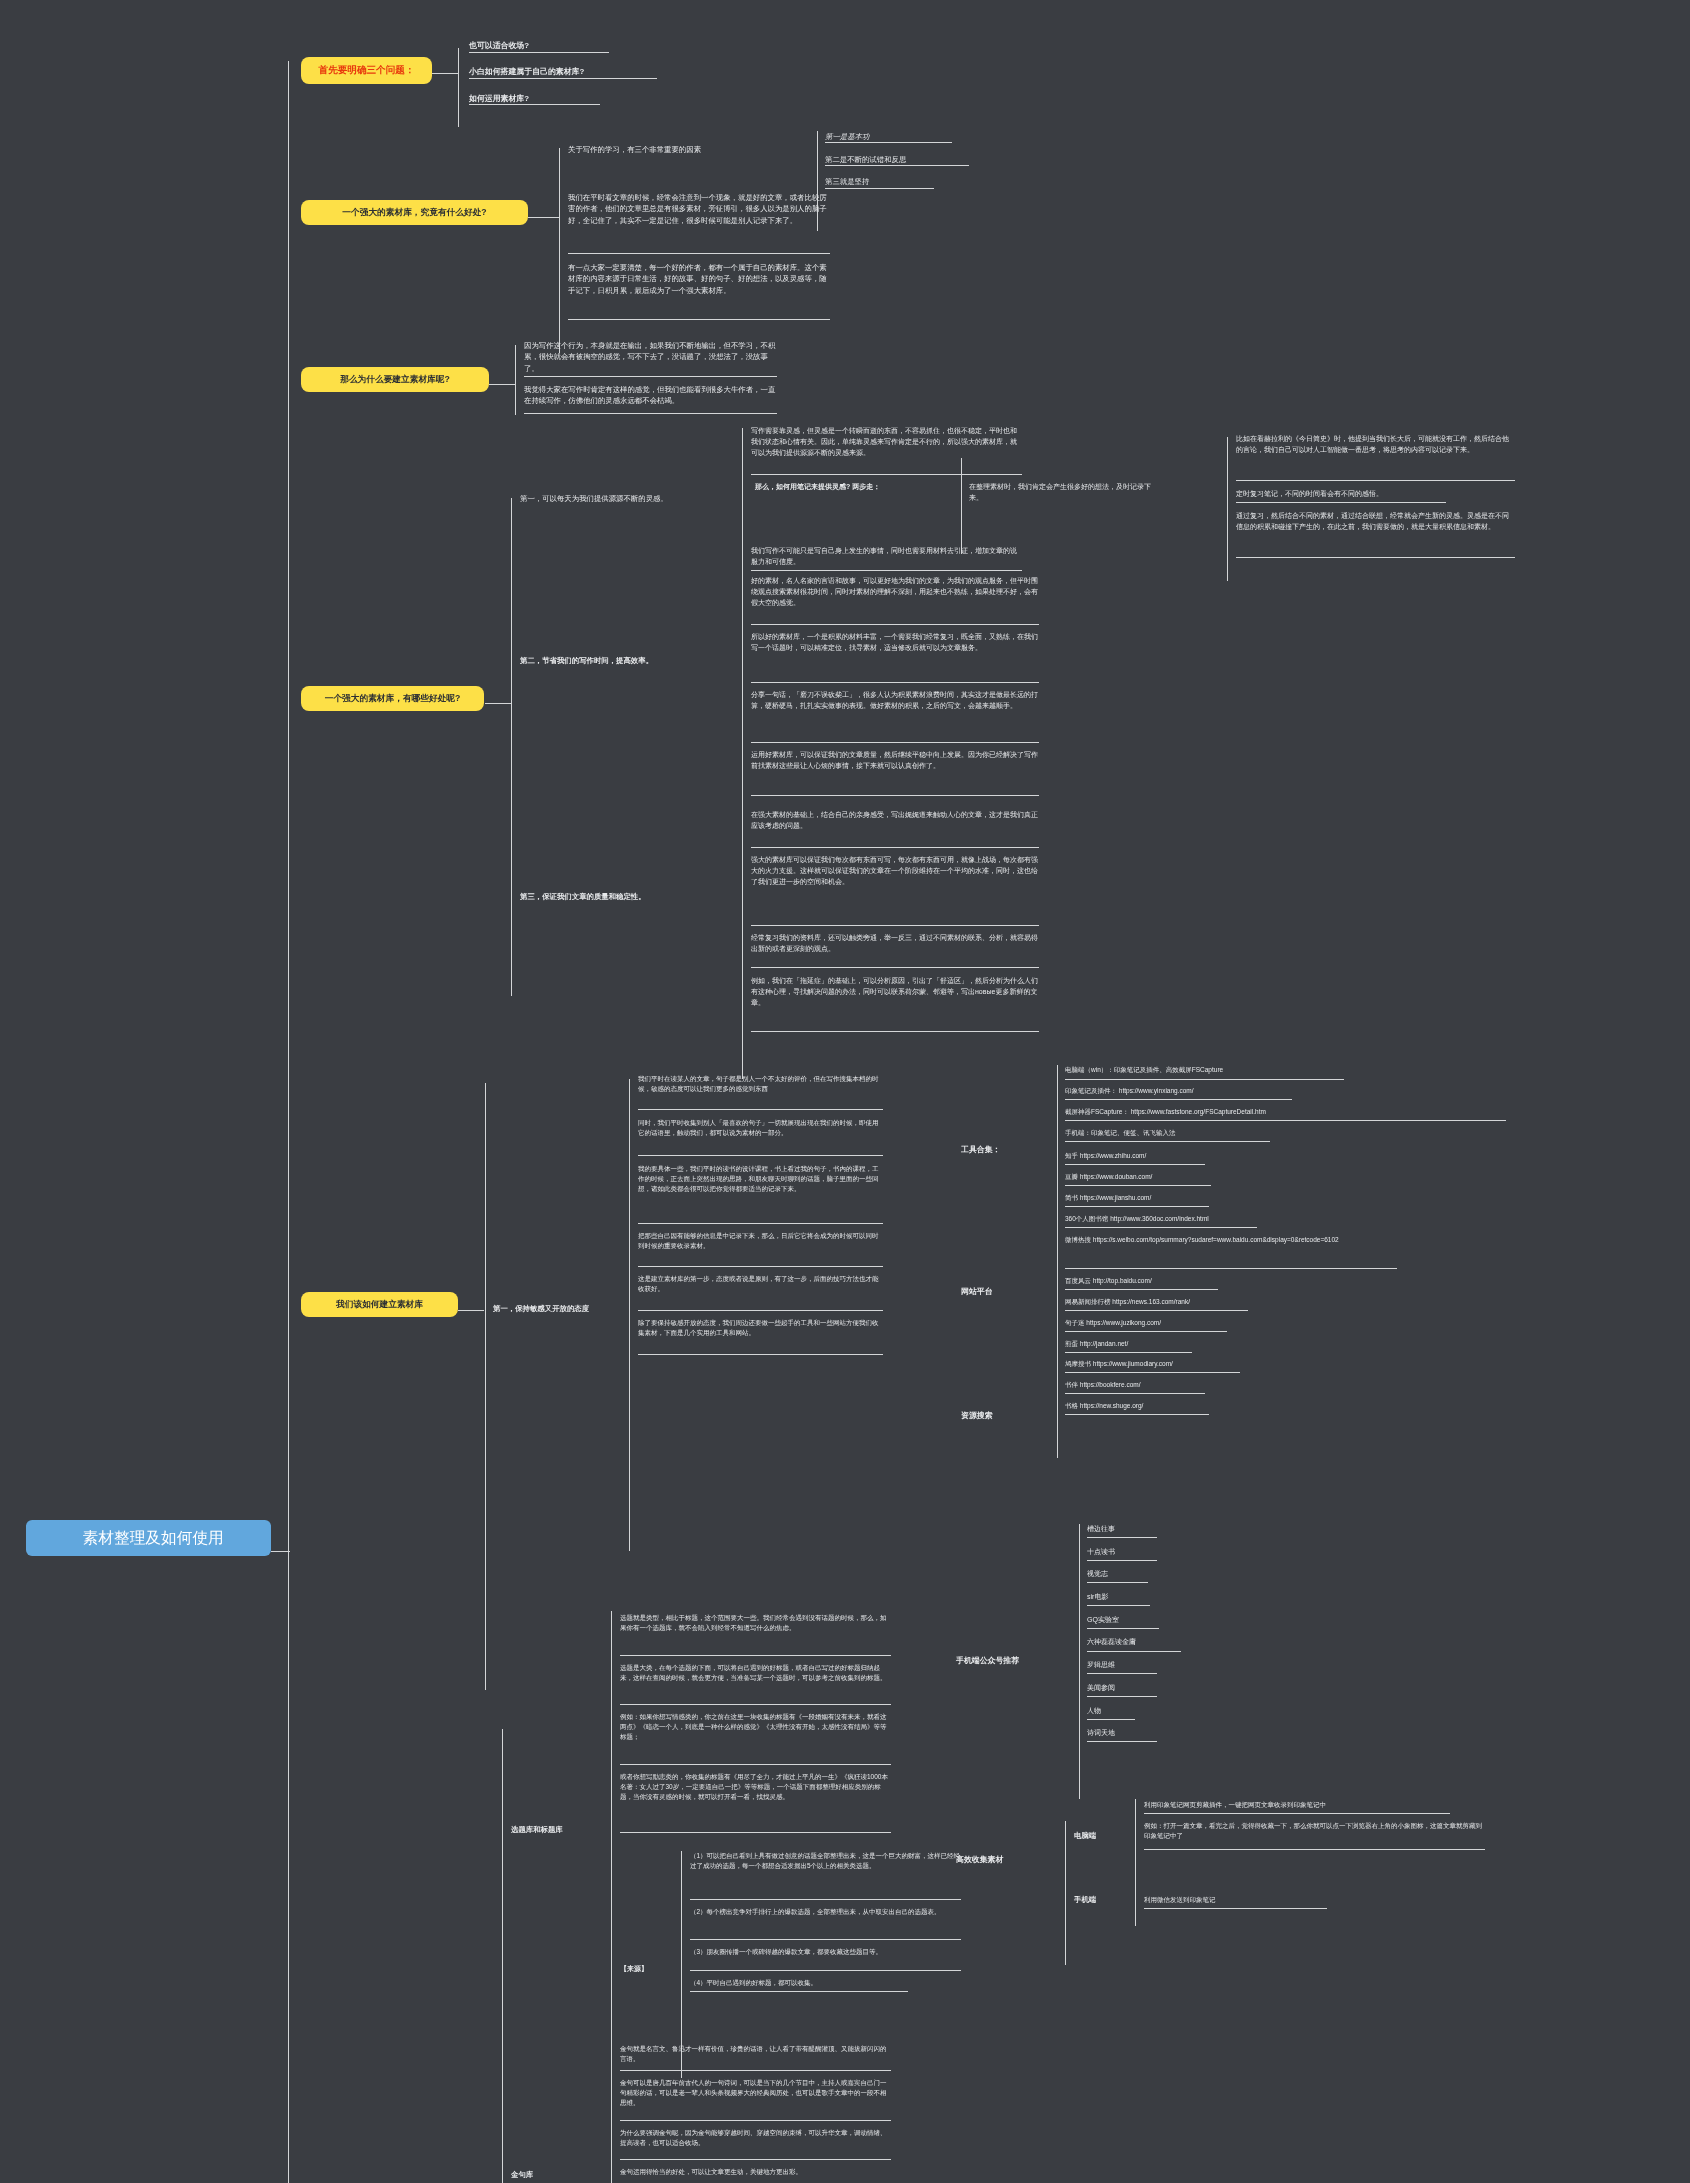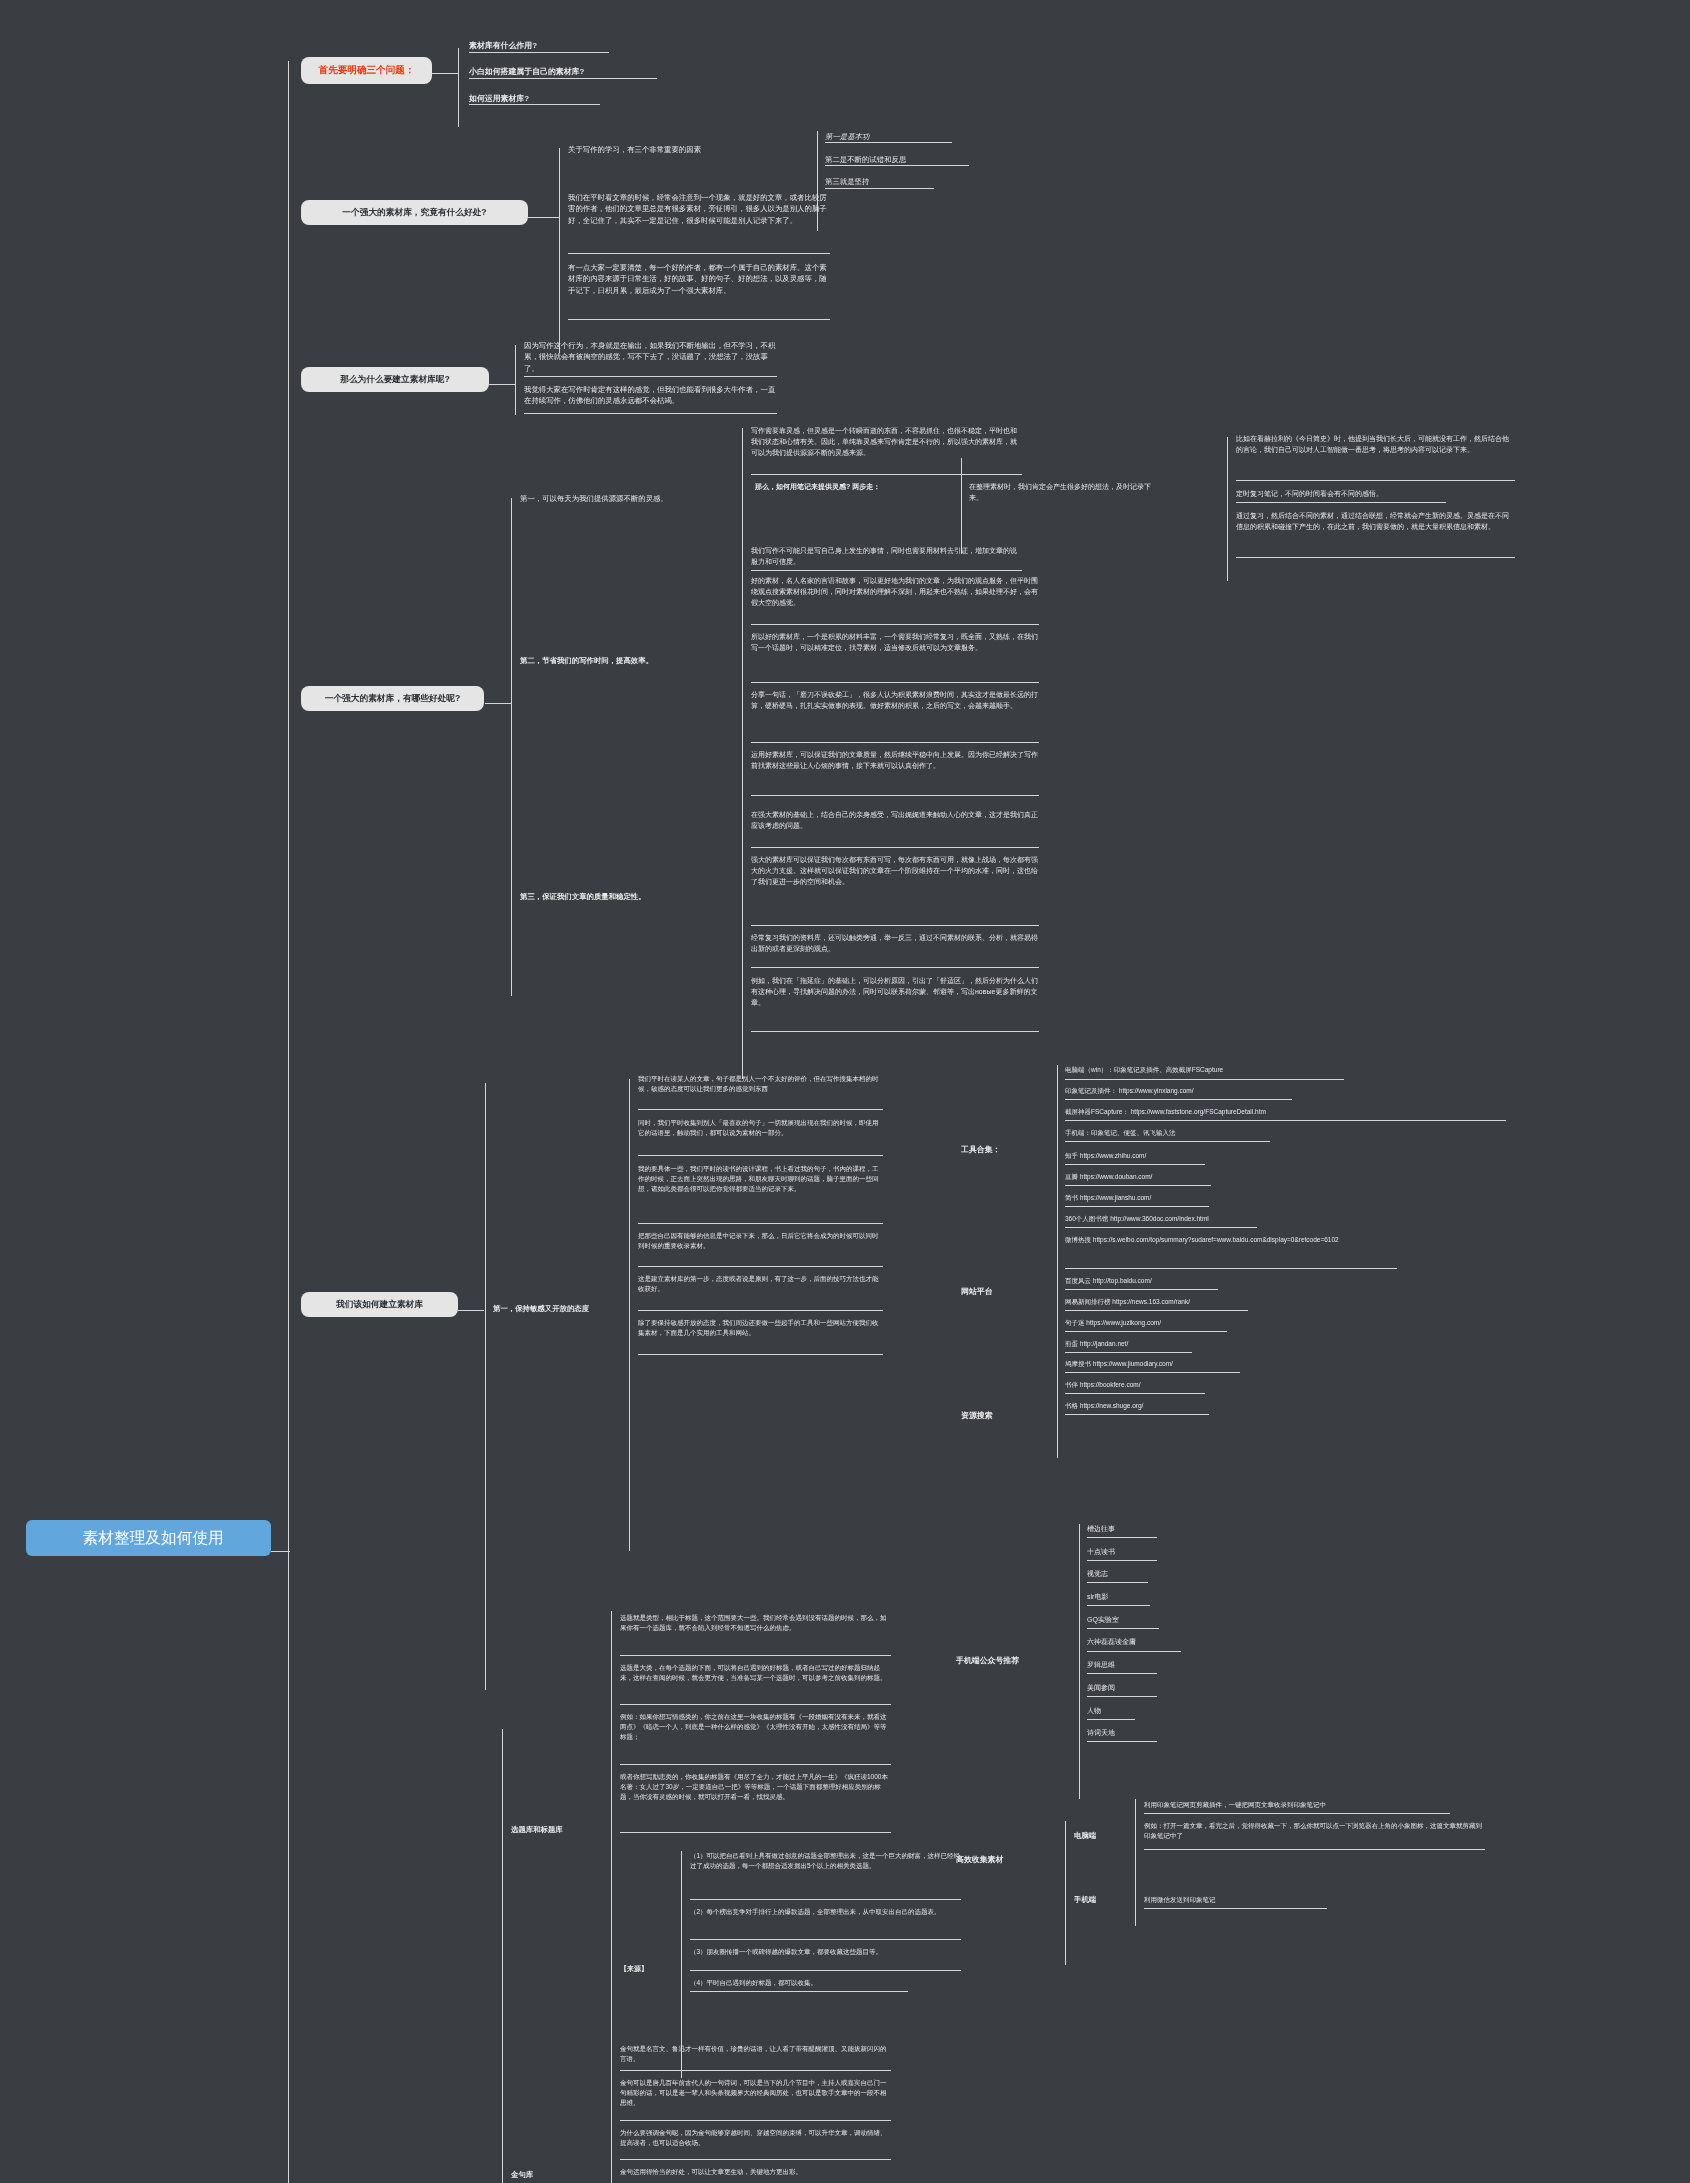--- a/index.html
+++ b/index.html
@@ -15,21 +15,21 @@
   .node{
     position:absolute;
     color:#e8eaec;
     line-height:1.55;
     white-space:pre-wrap;
     box-sizing:border-box;
   }
   
   .chip{
     position:absolute;
-    background:#e5e5e5;
+    background:#fde047;
     color:#2c2f33;
     border-radius:7.9px;
     padding:6.1px 9.6px;
     font-weight:bold;
     line-height:1.5;
     box-sizing:border-box;
   }
   .chip.root{
     background:#61a7dd;color:#ffffff;font-weight:normal;border-radius:6.1px;
   }
@@ -57,21 +57,21 @@
 
   <div class="chip root fs36" style="left:26px;top:1520px;width:245px;text-align:center;padding-left:19px;">素材整理及如何使用</div>
 
   <div class="v" style="left:288px;top:61px;height:2847px;"></div>
   <div class="h" style="left:271px;top:1551px;width:19px;"></div>
 
   <div class="chip red fs22" style="left:301px;top:57px;width:131px;text-align:center;">首先要明确三个问题：</div>
   <div class="h" style="left:432px;top:73px;width:26px;"></div>
   <div class="v" style="left:458px;top:48px;height:79px;"></div>
 
-  <div class="node fs18 b" style="left:469px;top:40px;width:332px;">素材库有什么作用?</div>
+  <div class="node fs18 b" style="left:469px;top:40px;width:332px;">也可以适合收场?</div>
   <div class="ul" style="left:469px;top:52px;width:140px;"></div>
 
   <div class="node fs18 b" style="left:469px;top:66px;width:332px;">小白如何搭建属于自己的素材库?</div>
   <div class="ul" style="left:469px;top:78px;width:188px;"></div>
 
   <div class="node fs18 b" style="left:469px;top:93px;width:332px;">如何运用素材库?</div>
   <div class="ul" style="left:469px;top:104px;width:131px;"></div>
 
   <div class="chip fs20" style="left:301px;top:200px;width:227px;text-align:center;">一个强大的素材库，究竟有什么好处?</div>
   <div class="h" style="left:528px;top:217px;width:31px;"></div>

